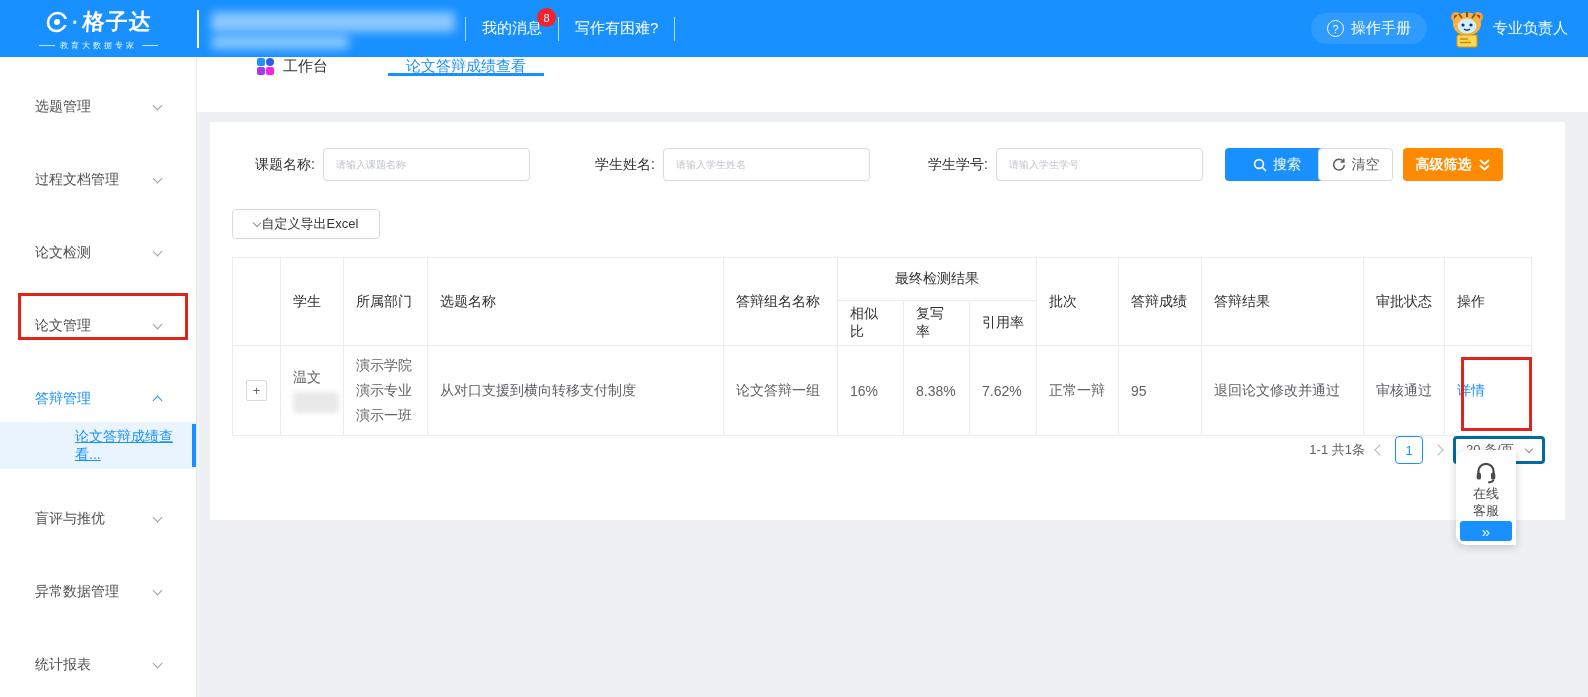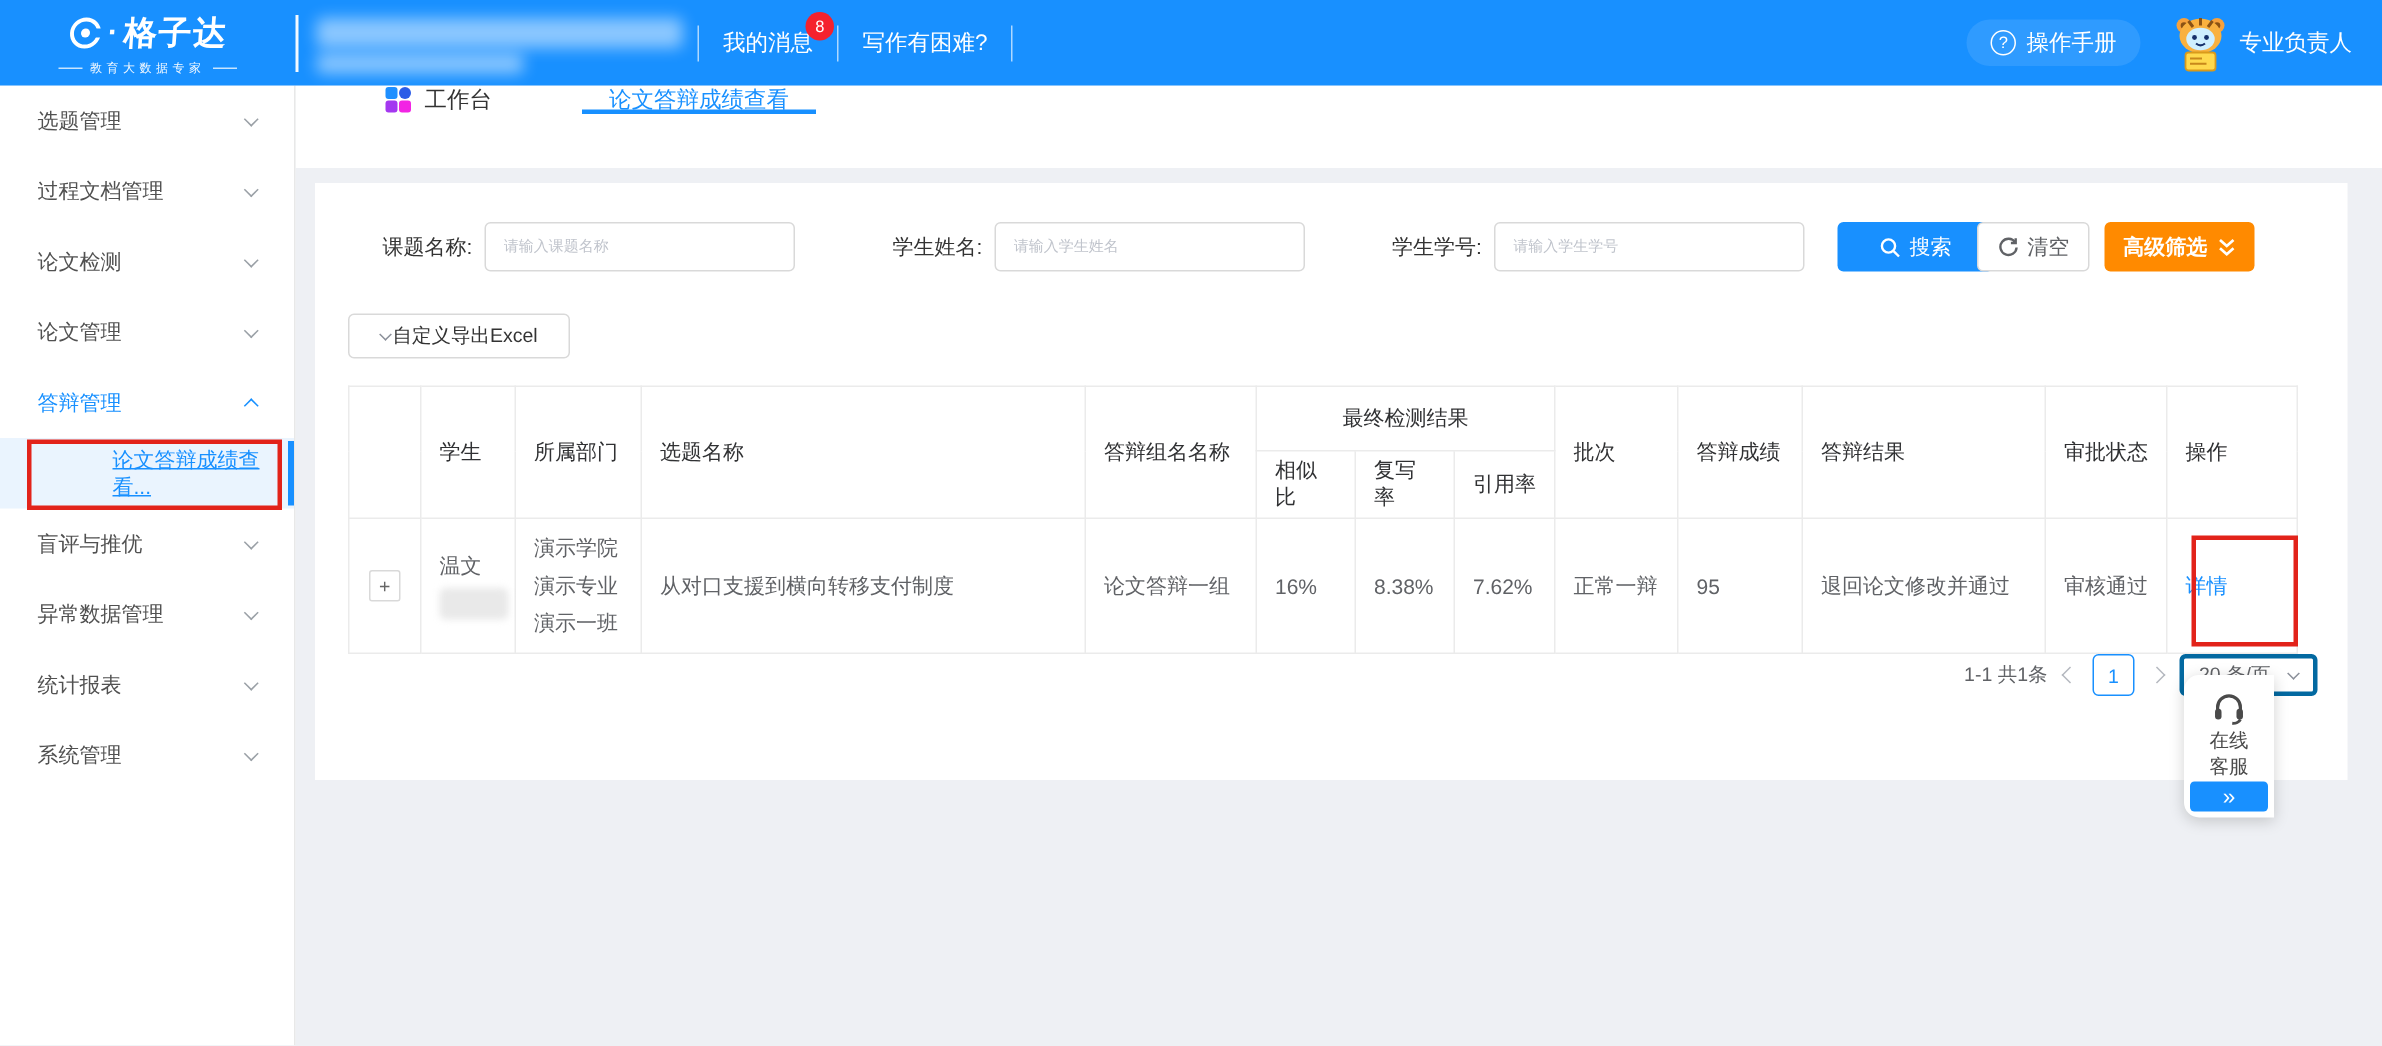--- a/index.html
+++ b/index.html
@@ -32,21 +32,21 @@
     position:absolute; top:-11px; right:2px; min-width:19px; height:19px; padding:0 4px;
     background:#F5222D; color:#fff; border-radius:50%; font-size:11px;
     display:flex; align-items:center; justify-content:center;
   }
   .hdr-spacer { flex:1; }
   .manual-pill { display:flex; align-items:center; gap:7px; padding:6px 16px; border-radius:16px; background:rgba(255,255,255,.10); font-size:15px; cursor:pointer; margin-right:22px; }
   .qmark { width:17px; height:17px; border:1.4px solid #fff; border-radius:50%; font-size:11px; display:flex; align-items:center; justify-content:center; }
   .role-wrap { display:flex; align-items:center; gap:8px; margin-right:20px; font-size:15px; cursor:pointer; }
   
   .sidebar { position:absolute; top:57px; left:0; width:197px; bottom:0; background:#fff; border-right:1px solid #E8E8E8; z-index:5; }
-  .side-item { height:47px; display:flex; align-items:center; justify-content:space-between; padding:0 25px; font-size:14px; color:#515151; cursor:pointer; }
+  .side-item { height:47px; display:flex; align-items:center; justify-content:space-between; padding:0 35px; font-size:14px; color:#515151; cursor:pointer;margin-top:26px; }
   .side-item.active { color:#1890FF; }
   .chev { width:7px; height:7px; border-right:1.5px solid #9aa0a6; border-bottom:1.5px solid #9aa0a6; transform:rotate(45deg); margin-top:-3px; }
   .chev.up { transform:rotate(-135deg); border-color:#1890FF; margin-top:4px; }
   .side-sub { position:relative; height:47px; background:#EAF4FE; display:flex; align-items:center; padding-left:75px; font-size:14px; color:#1890FF; text-decoration:underline; cursor:pointer; }
   .side-sub::after { content:''; position:absolute; right:0; top:2px; bottom:2px; width:4px; background:#1890FF; }
   
   .tabbar { position:absolute; left:197px; top:57px; right:0; height:55px; background:#fff; display:flex; align-items:flex-start; padding-left:42px; z-index:4; }
   .tab { display:flex; align-items:center; gap:9px; font-size:15px; color:#333; position:relative; padding:0 18px; cursor:pointer; }
   .tab.active { color:#1890FF; }
   .tab.active::after { content:''; position:absolute; left:0; right:0; bottom:0; height:3px; background:#1890FF; }

